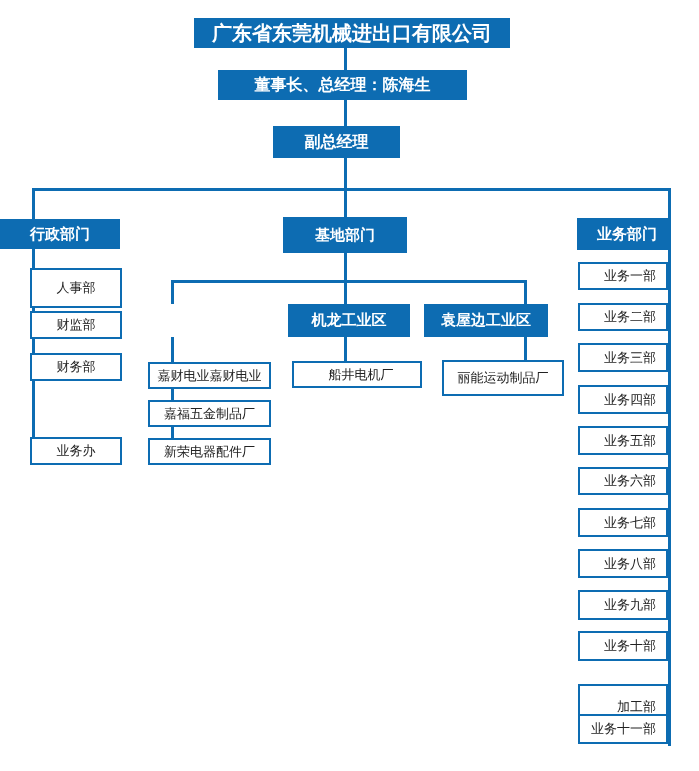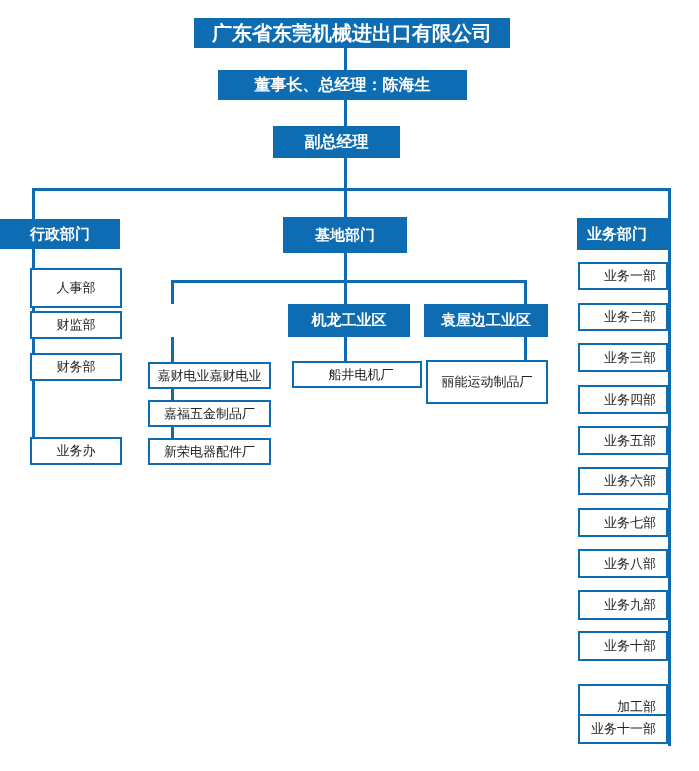--- a/index.html
+++ b/index.html
@@ -86,23 +86,23 @@
 
   <div class="box box-blue fs15" style="left:288px; top:304px; width:122px; height:33px;">机龙工业区</div>
   <div class="box box-blue fs15" style="left:424px; top:304px; width:124px; height:33px;">袁屋边工业区</div>
 
   <div class="box box-white fs13" style="left:148px; top:362px; width:123px; height:27px;">嘉财电业嘉财电业</div>
   <div class="box box-white fs13" style="left:148px; top:400px; width:123px; height:27px;">嘉福五金制品厂</div>
   <div class="box box-white fs13" style="left:148px; top:438px; width:123px; height:27px;">新荣电器配件厂</div>
 
   <div class="box box-white fs13" style="left:292px; top:361px; width:130px; height:27px;padding-left:8px;">船井电机厂</div>
 
-  <div class="box box-white fs13" style="left:426px; top:360px; width:122px; height:44px;">丽能运动制品厂</div>
+  <div class="box box-white fs13" style="left:442px; top:360px; width:122px; height:36px;">丽能运动制品厂</div>
 
-  <div class="box box-blue fs15 right-align" style="left:577px; top:218px; width:93px; height:32px; padding-right:23px;">业务部门</div>
+  <div class="box box-blue fs15 right-align" style="left:577px; top:218px; width:93px; height:32px; padding-right:13px;">业务部门</div>
   <div class="box box-white fs13 right-align" style="left:578px; top:262px; width:90px; height:28px;">业务一部</div>
   <div class="box box-white fs13 right-align" style="left:578px; top:303px; width:90px; height:28px;">业务二部</div>
   <div class="box box-white fs13 right-align" style="left:578px; top:343px; width:90px; height:29px;">业务三部</div>
   <div class="box box-white fs13 right-align" style="left:578px; top:385px; width:90px; height:29px;">业务四部</div>
   <div class="box box-white fs13 right-align" style="left:578px; top:426px; width:90px; height:29px;">业务五部</div>
   <div class="box box-white fs13 right-align" style="left:578px; top:467px; width:90px; height:28px;">业务六部</div>
   <div class="box box-white fs13 right-align" style="left:578px; top:508px; width:90px; height:29px;">业务七部</div>
   <div class="box box-white fs13 right-align" style="left:578px; top:549px; width:90px; height:29px;">业务八部</div>
   <div class="box box-white fs13 right-align" style="left:578px; top:590px; width:90px; height:30px;">业务九部</div>
   <div class="box box-white fs13 right-align" style="left:578px; top:631px; width:90px; height:30px;">业务十部</div>

